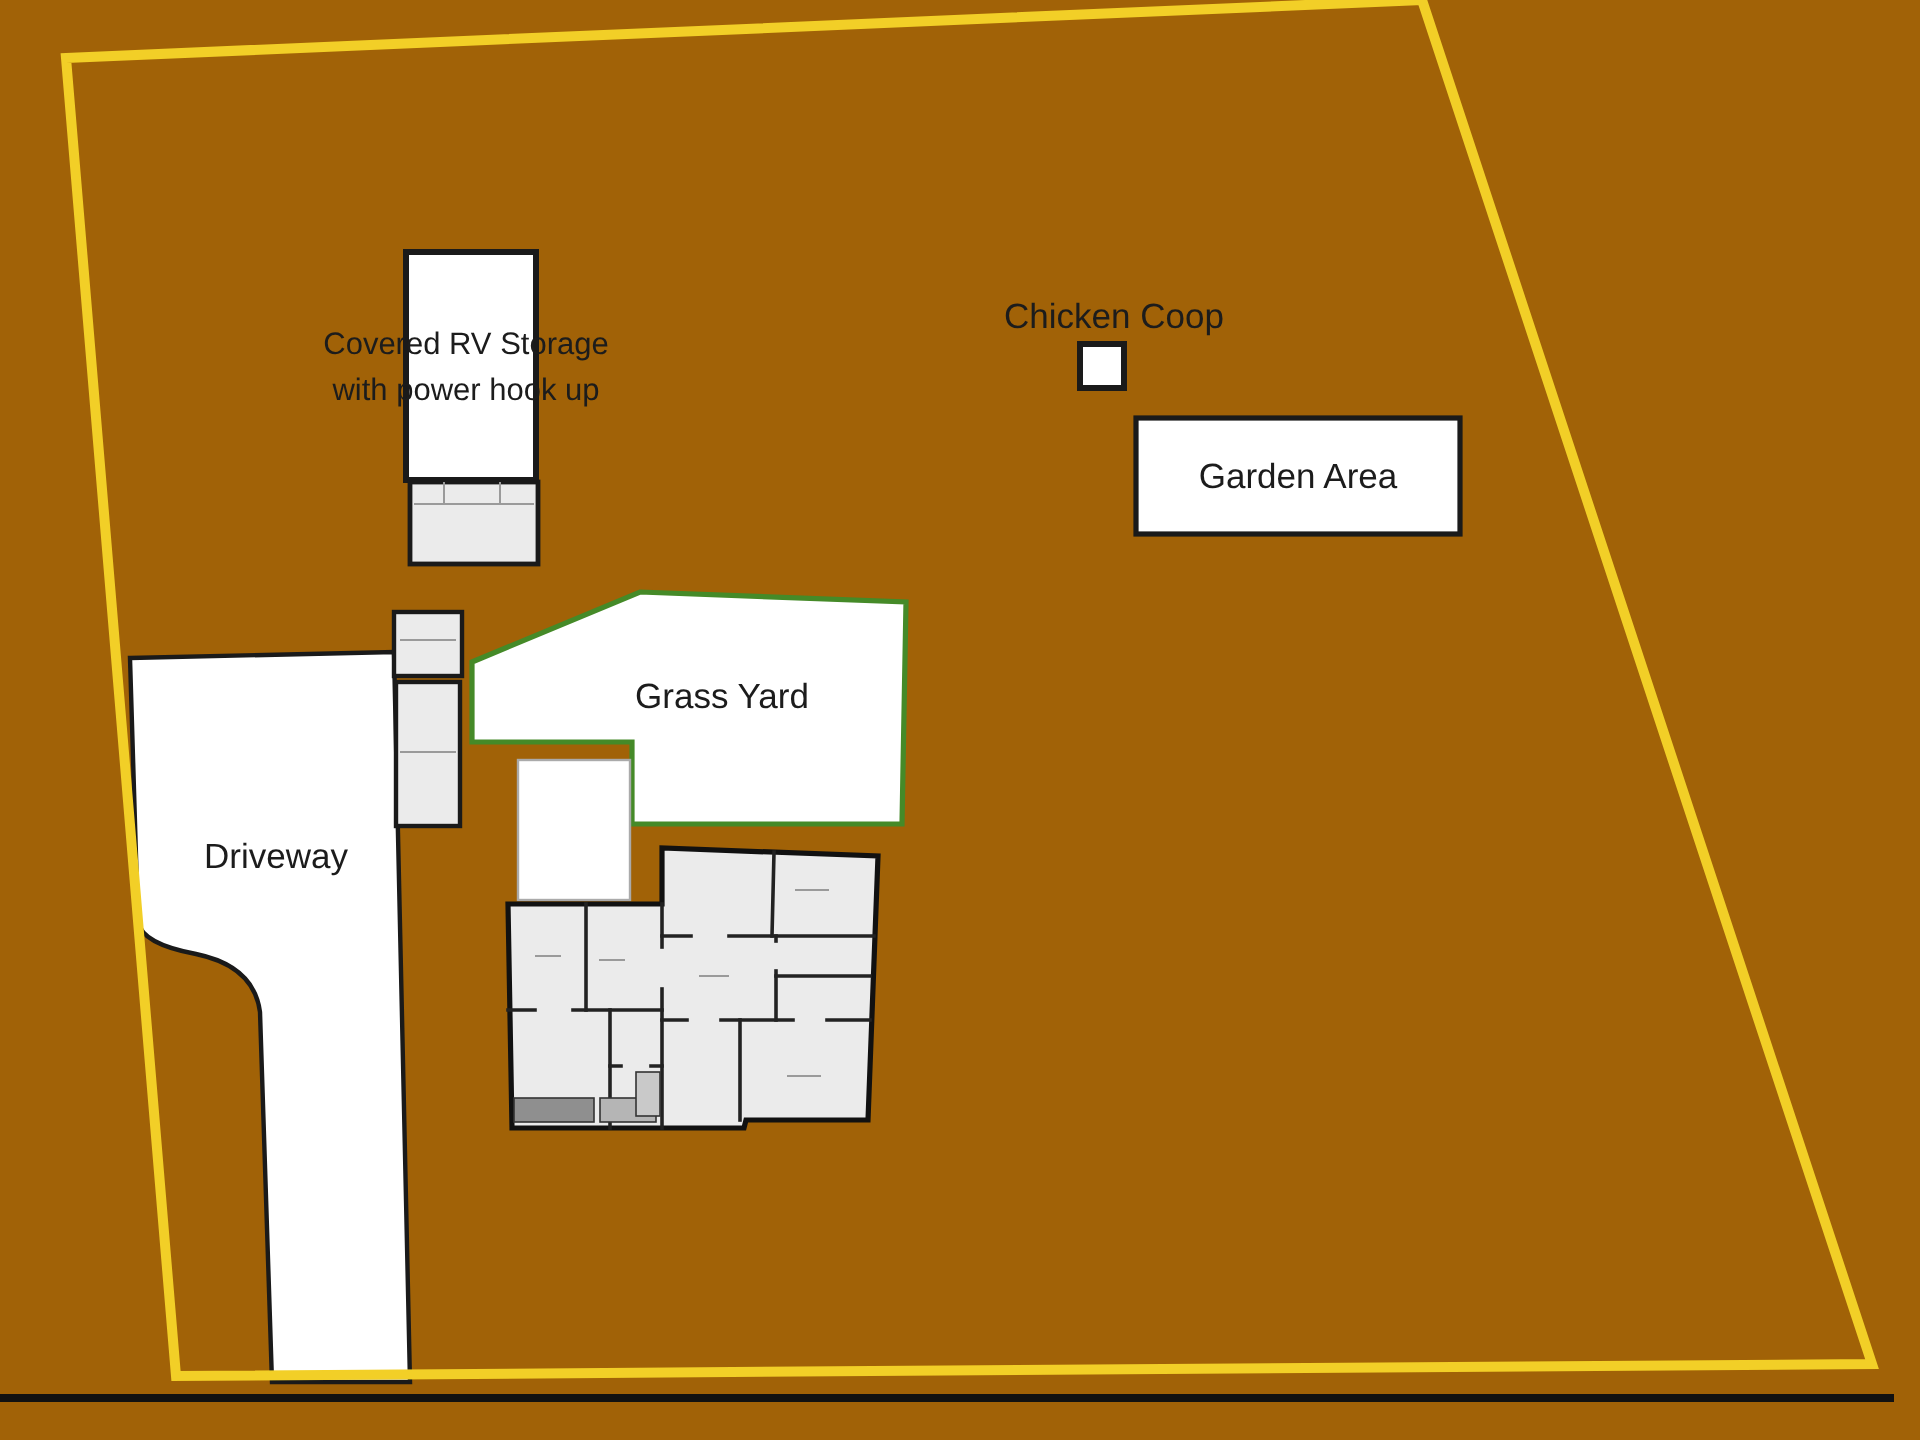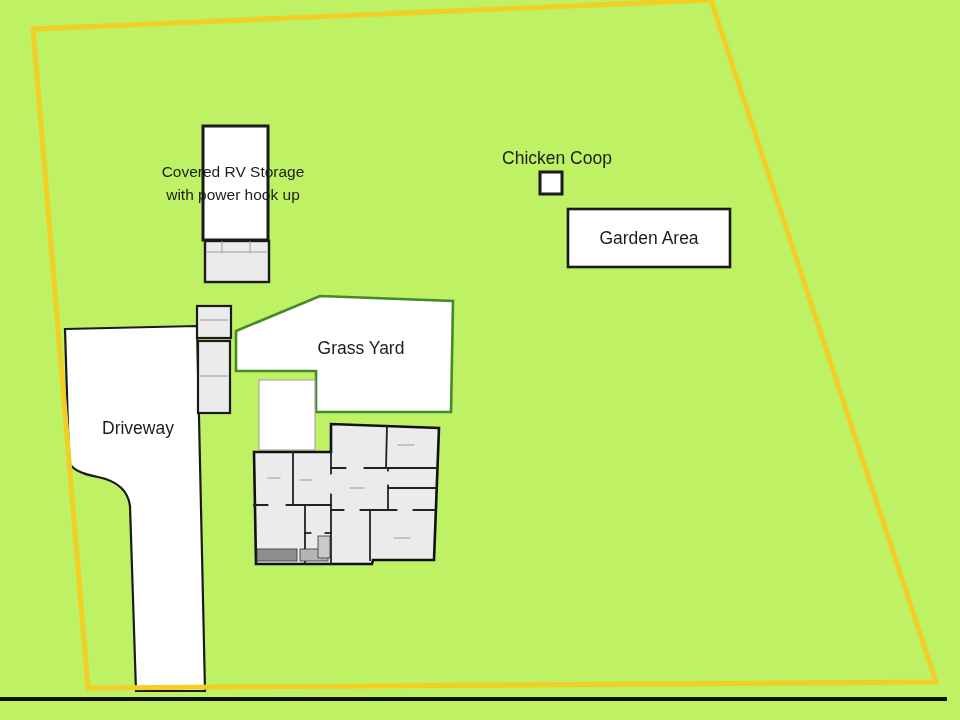--- a/index.html
+++ b/index.html
@@ -1,17 +1,17 @@
 <!DOCTYPE html>
 <html><head>
 <meta charset="utf-8">
 <style>
   html,body{margin:0;padding:0;background:#ffffff;}
   body{font-family:"Liberation Sans", sans-serif;}
-  .stage{position:relative;width:960px;height:720px;background:#bef264;overflow:hidden;}
+  .stage{position:relative;width:960px;height:720px;background:#a16207;overflow:hidden;}
   svg text{fill:#1c1c1c;}
   .label-lg{font-size:17.5px;}
   .label-md{font-size:15.5px;}
 </style>
 </head>
 <body>
 
 <div class="stage">
   <svg width="960" height="720" viewBox="0 0 960 720">
 

